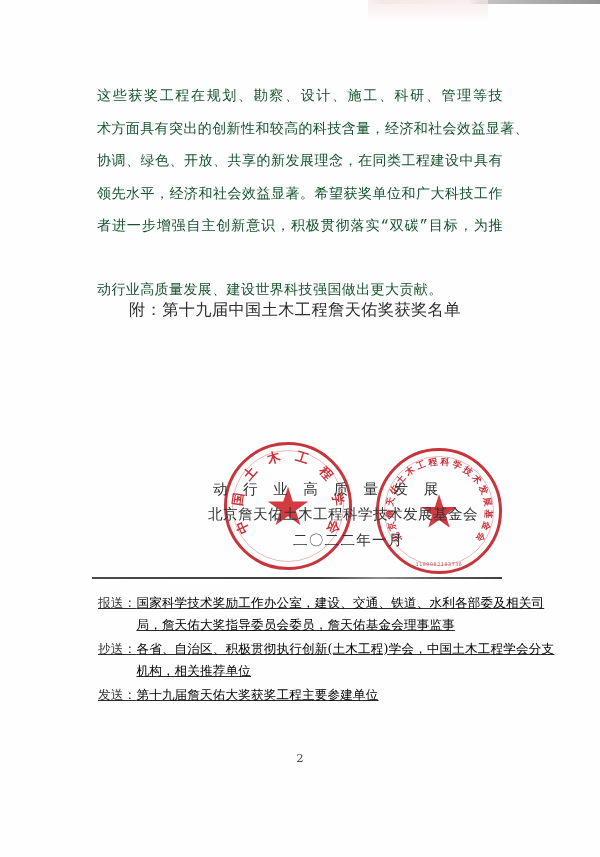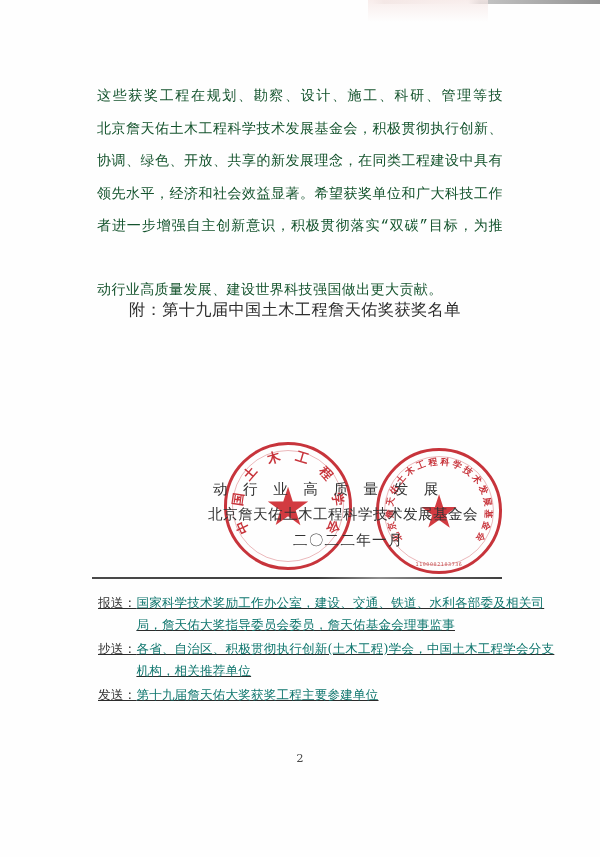--- a/index.html
+++ b/index.html
@@ -207,21 +207,21 @@
     line-height: 22px;
     letter-spacing: 0.2px;
     color: #333;
     white-space: nowrap;
   }
   .dist-text {
     flex: 1 1 auto;
     font-size: 12.6px;
     line-height: 22px;
     letter-spacing: 0.15px;
-    color: #0f766e;
+    color: #000000;
   }
   .dist-text .cont-line {
     display: block;
     white-space: nowrap;
   }
 
   
   .page-number {
     position: absolute;
     left: 0;
@@ -236,21 +236,21 @@
 </head>
 <body>
 
 <div id="page">
 
   <div class="scan-edge-top"></div>
   <div class="scan-edge-tint"></div>
 
   <div class="body-block">
     <div class="body-line first">这些获奖工程在规划、勘察、设计、施工、科研、管理等技</div>
-    <div class="body-line">北京詹天佑土木工程科学技术发展基金会，积极贯彻执行创新、</div>
+    <div class="body-line">术方面具有突出的创新性和较高的科技含量，经济和社会效益显著、</div>
     <div class="body-line">协调、绿色、开放、共享的新发展理念，在同类工程建设中具有</div>
     <div class="body-line">领先水平，经济和社会效益显著。希望获奖单位和广大科技工作</div>
     <div class="body-line">者进一步增强自主创新意识，积极贯彻落实“双碳”目标，为推</div>
     <div class="body-line last">动行业高质量发展、建设世界科技强国做出更大贡献。</div>
   </div>
 
   <div class="attach-line">附：第十九届中国土木工程詹天佑奖获奖名单</div>
 
   <div class="sig-zone">
 

